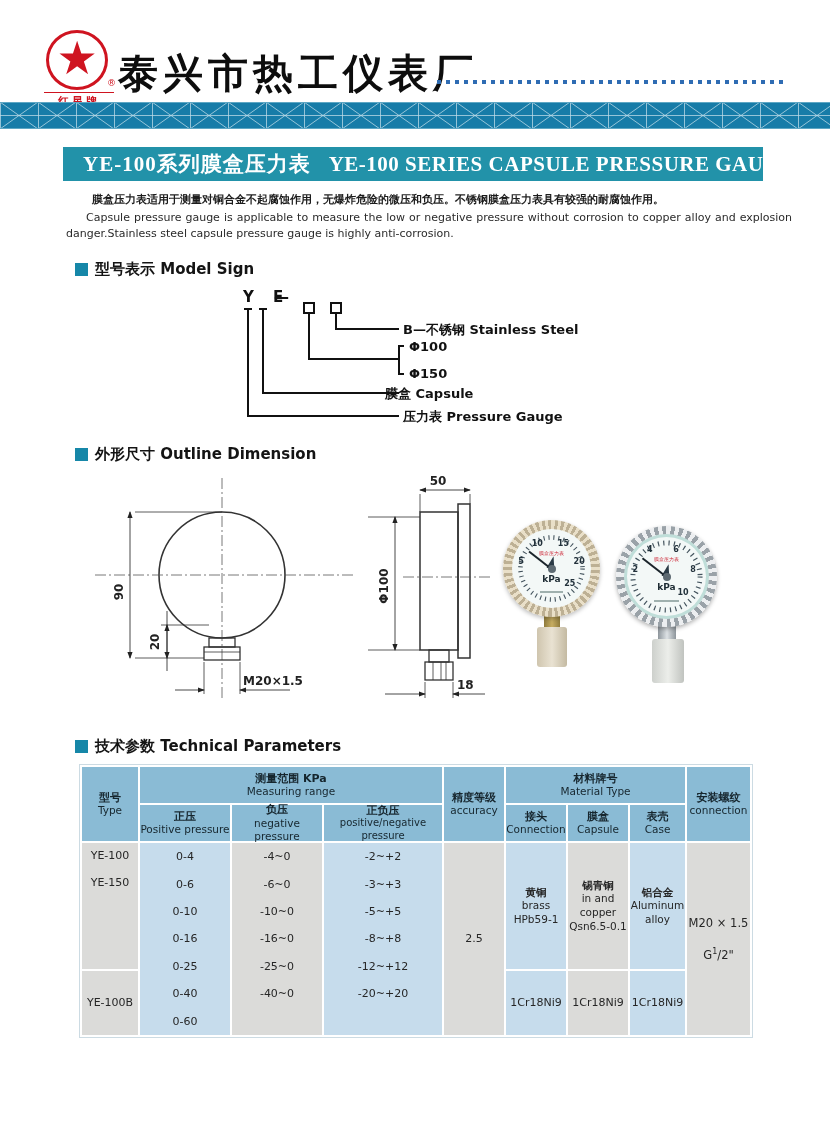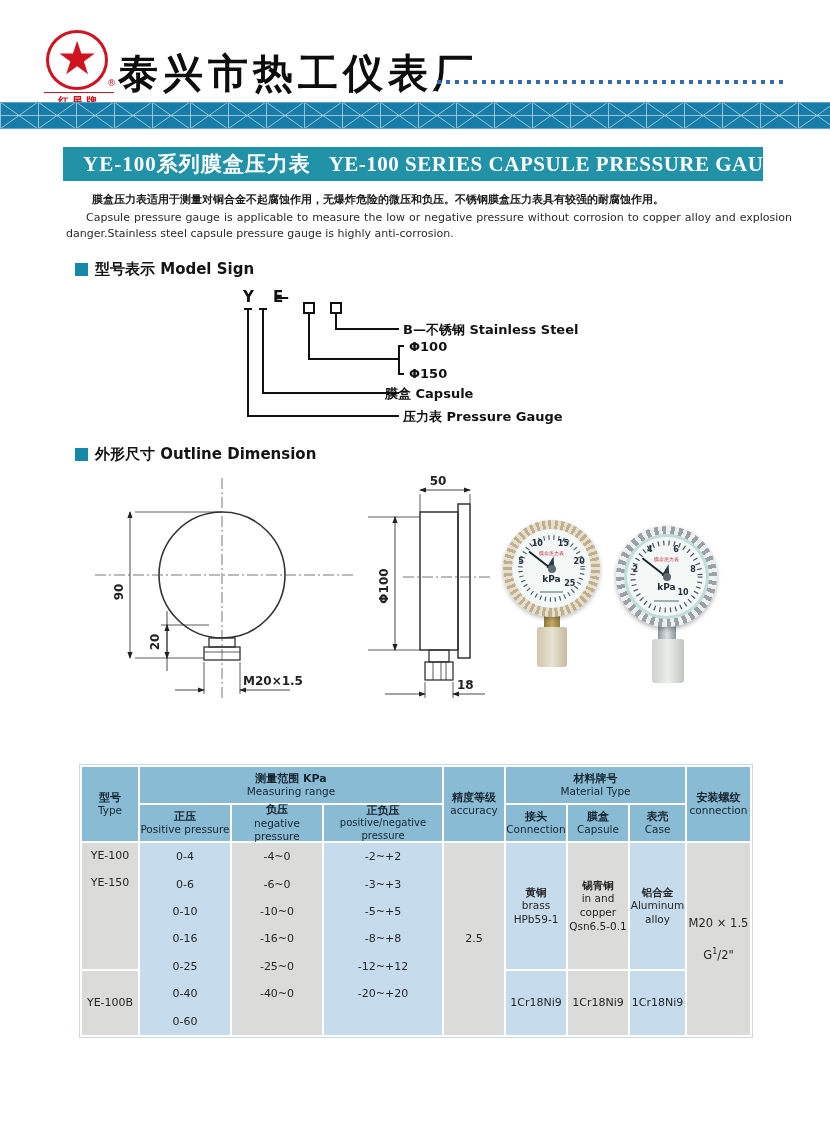--- a/index.html
+++ b/index.html
@@ -280,20 +280,24 @@
         <span class="num" style="left:63%; top:63%;">10</span>
         <span class="unit">kPa</span>
         <span class="maker-smudge"></span>
         <div class="counter"></div>
         <div class="needle"></div>
         <div class="hub"></div>
       </div>
     </div>
   </div>
 
+  <div class="sec" style="top:737px;">
+    <span class="sq"></span>
+    <span class="txt">技术参数 Technical Parameters</span>
+  </div>
 
   <div class="ptable">
     <div class="grid">
 
       <div class="hcell c-type">
         <span class="hcn">型号</span>
           <span class="hen">Type</span>
       </div>
       <div class="hcell c-range">
         <span class="hcn">测量范围 KPa</span>

